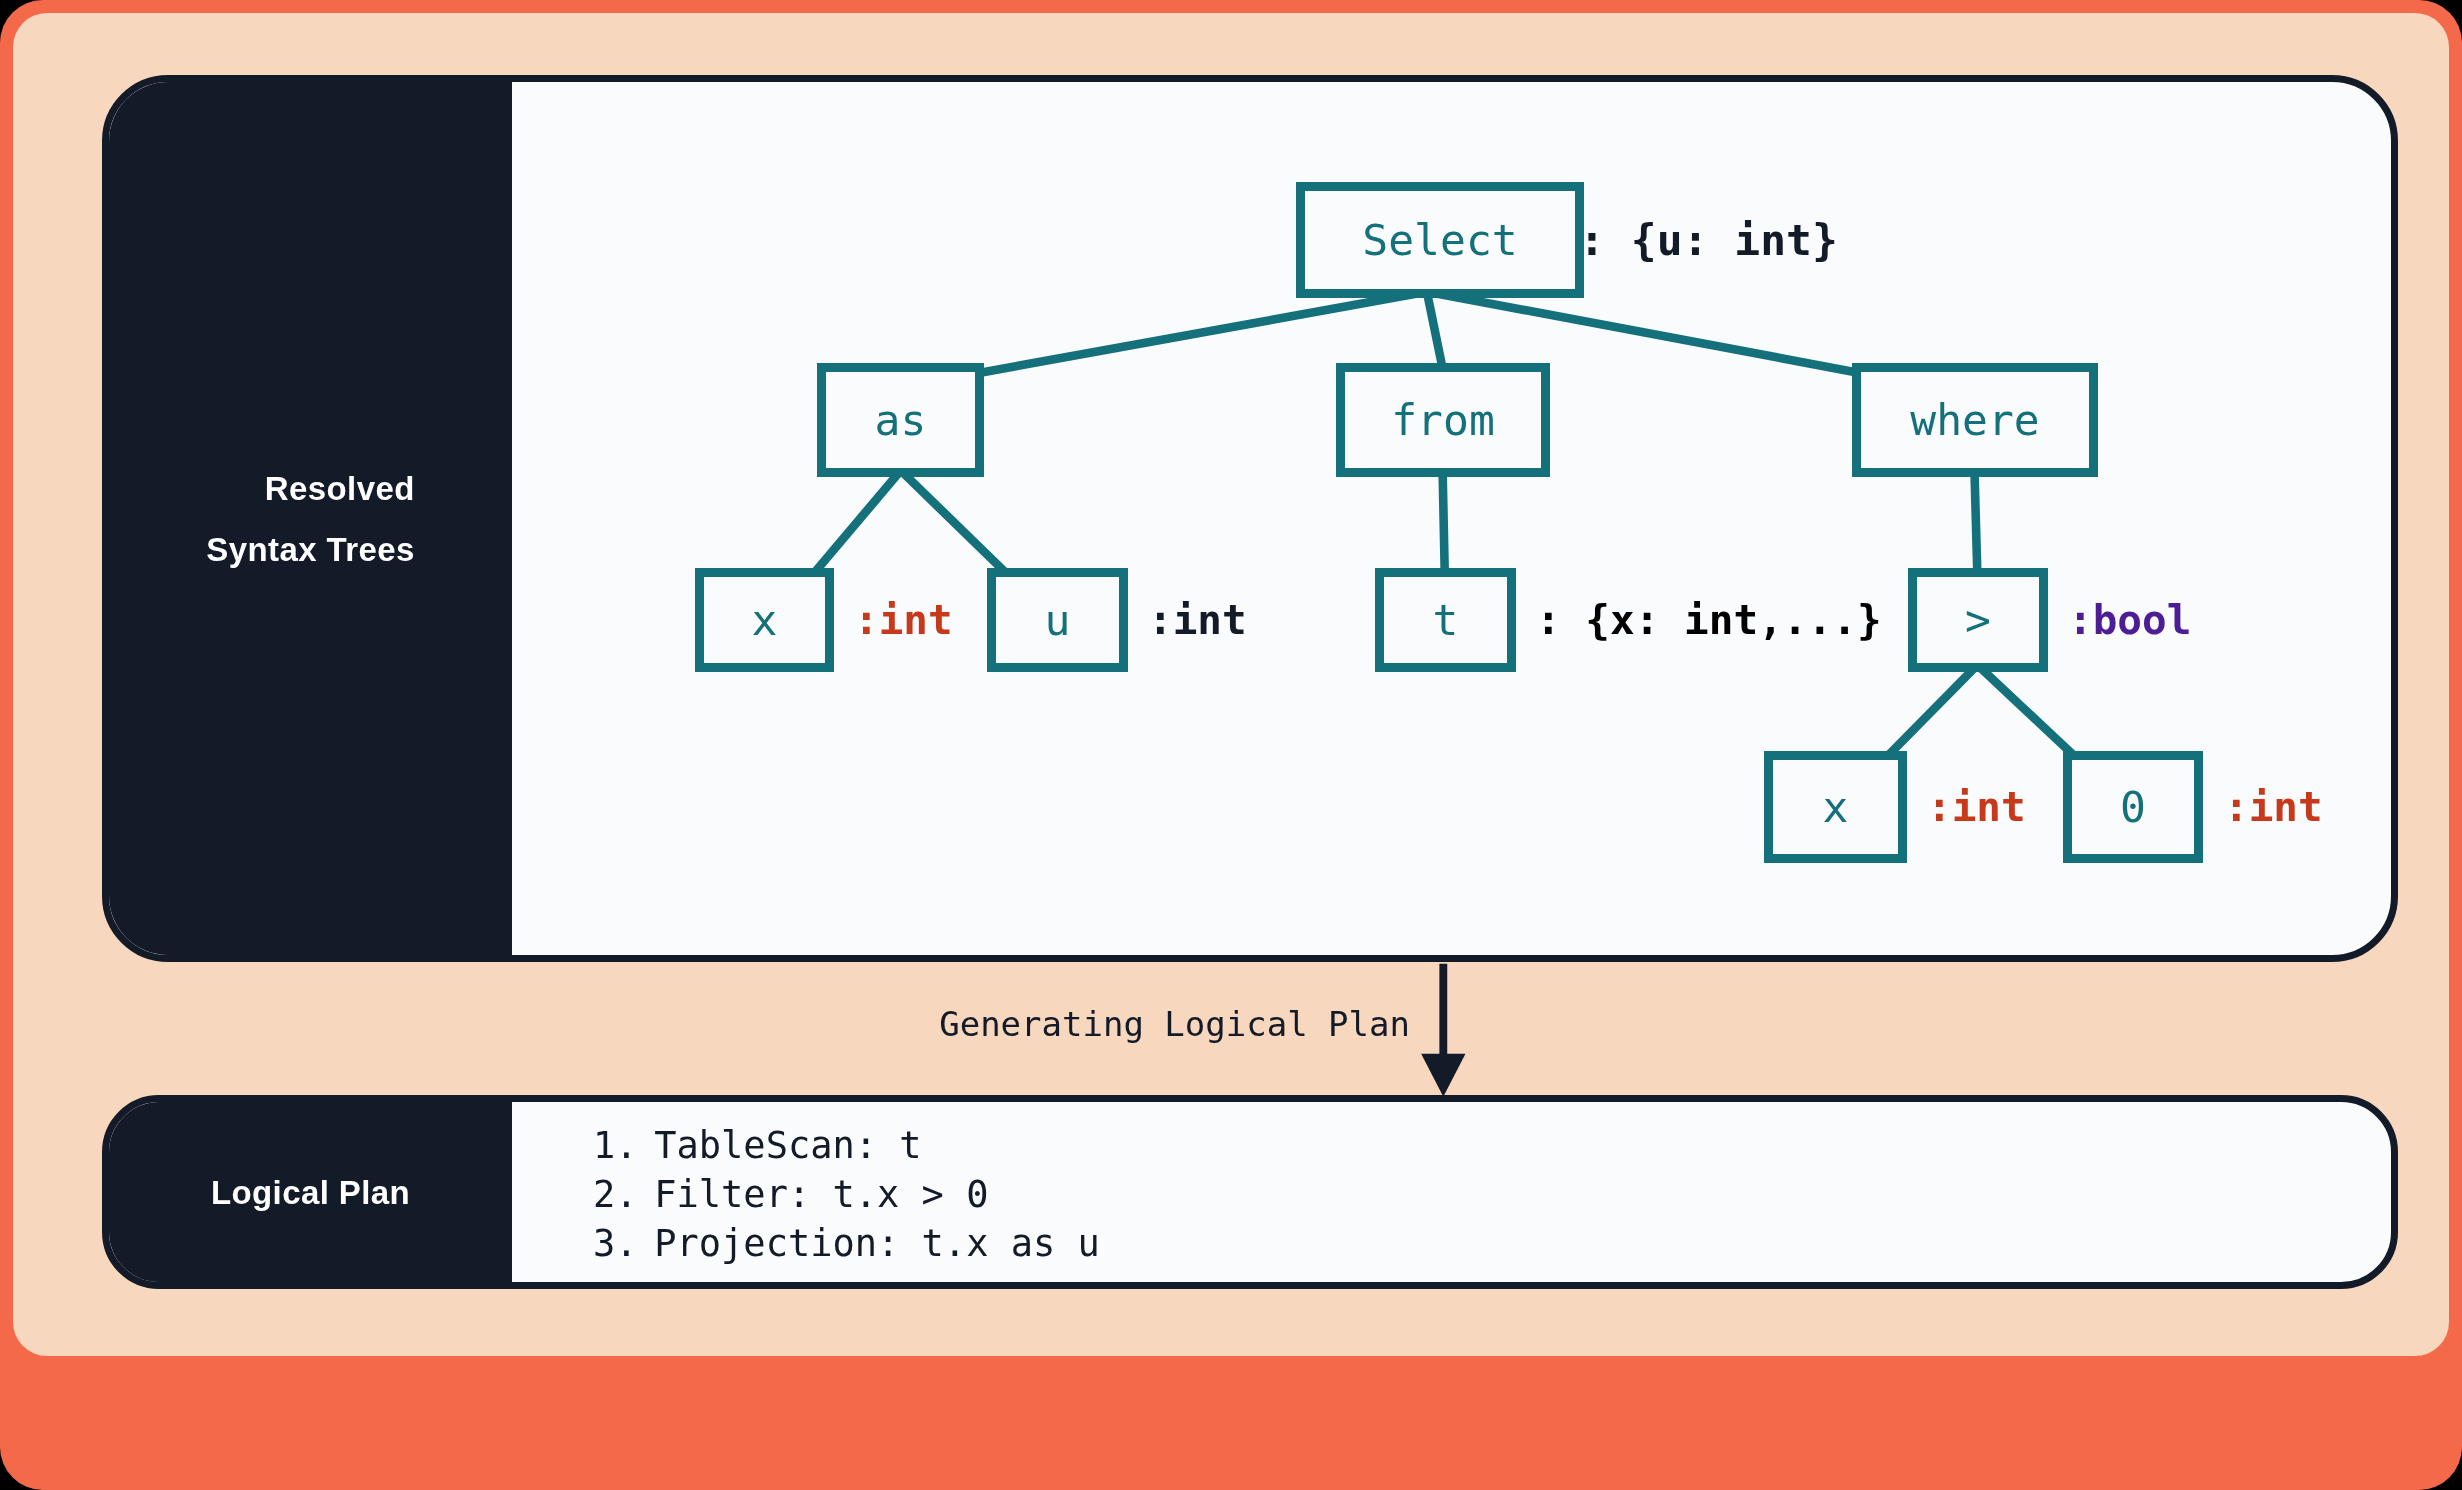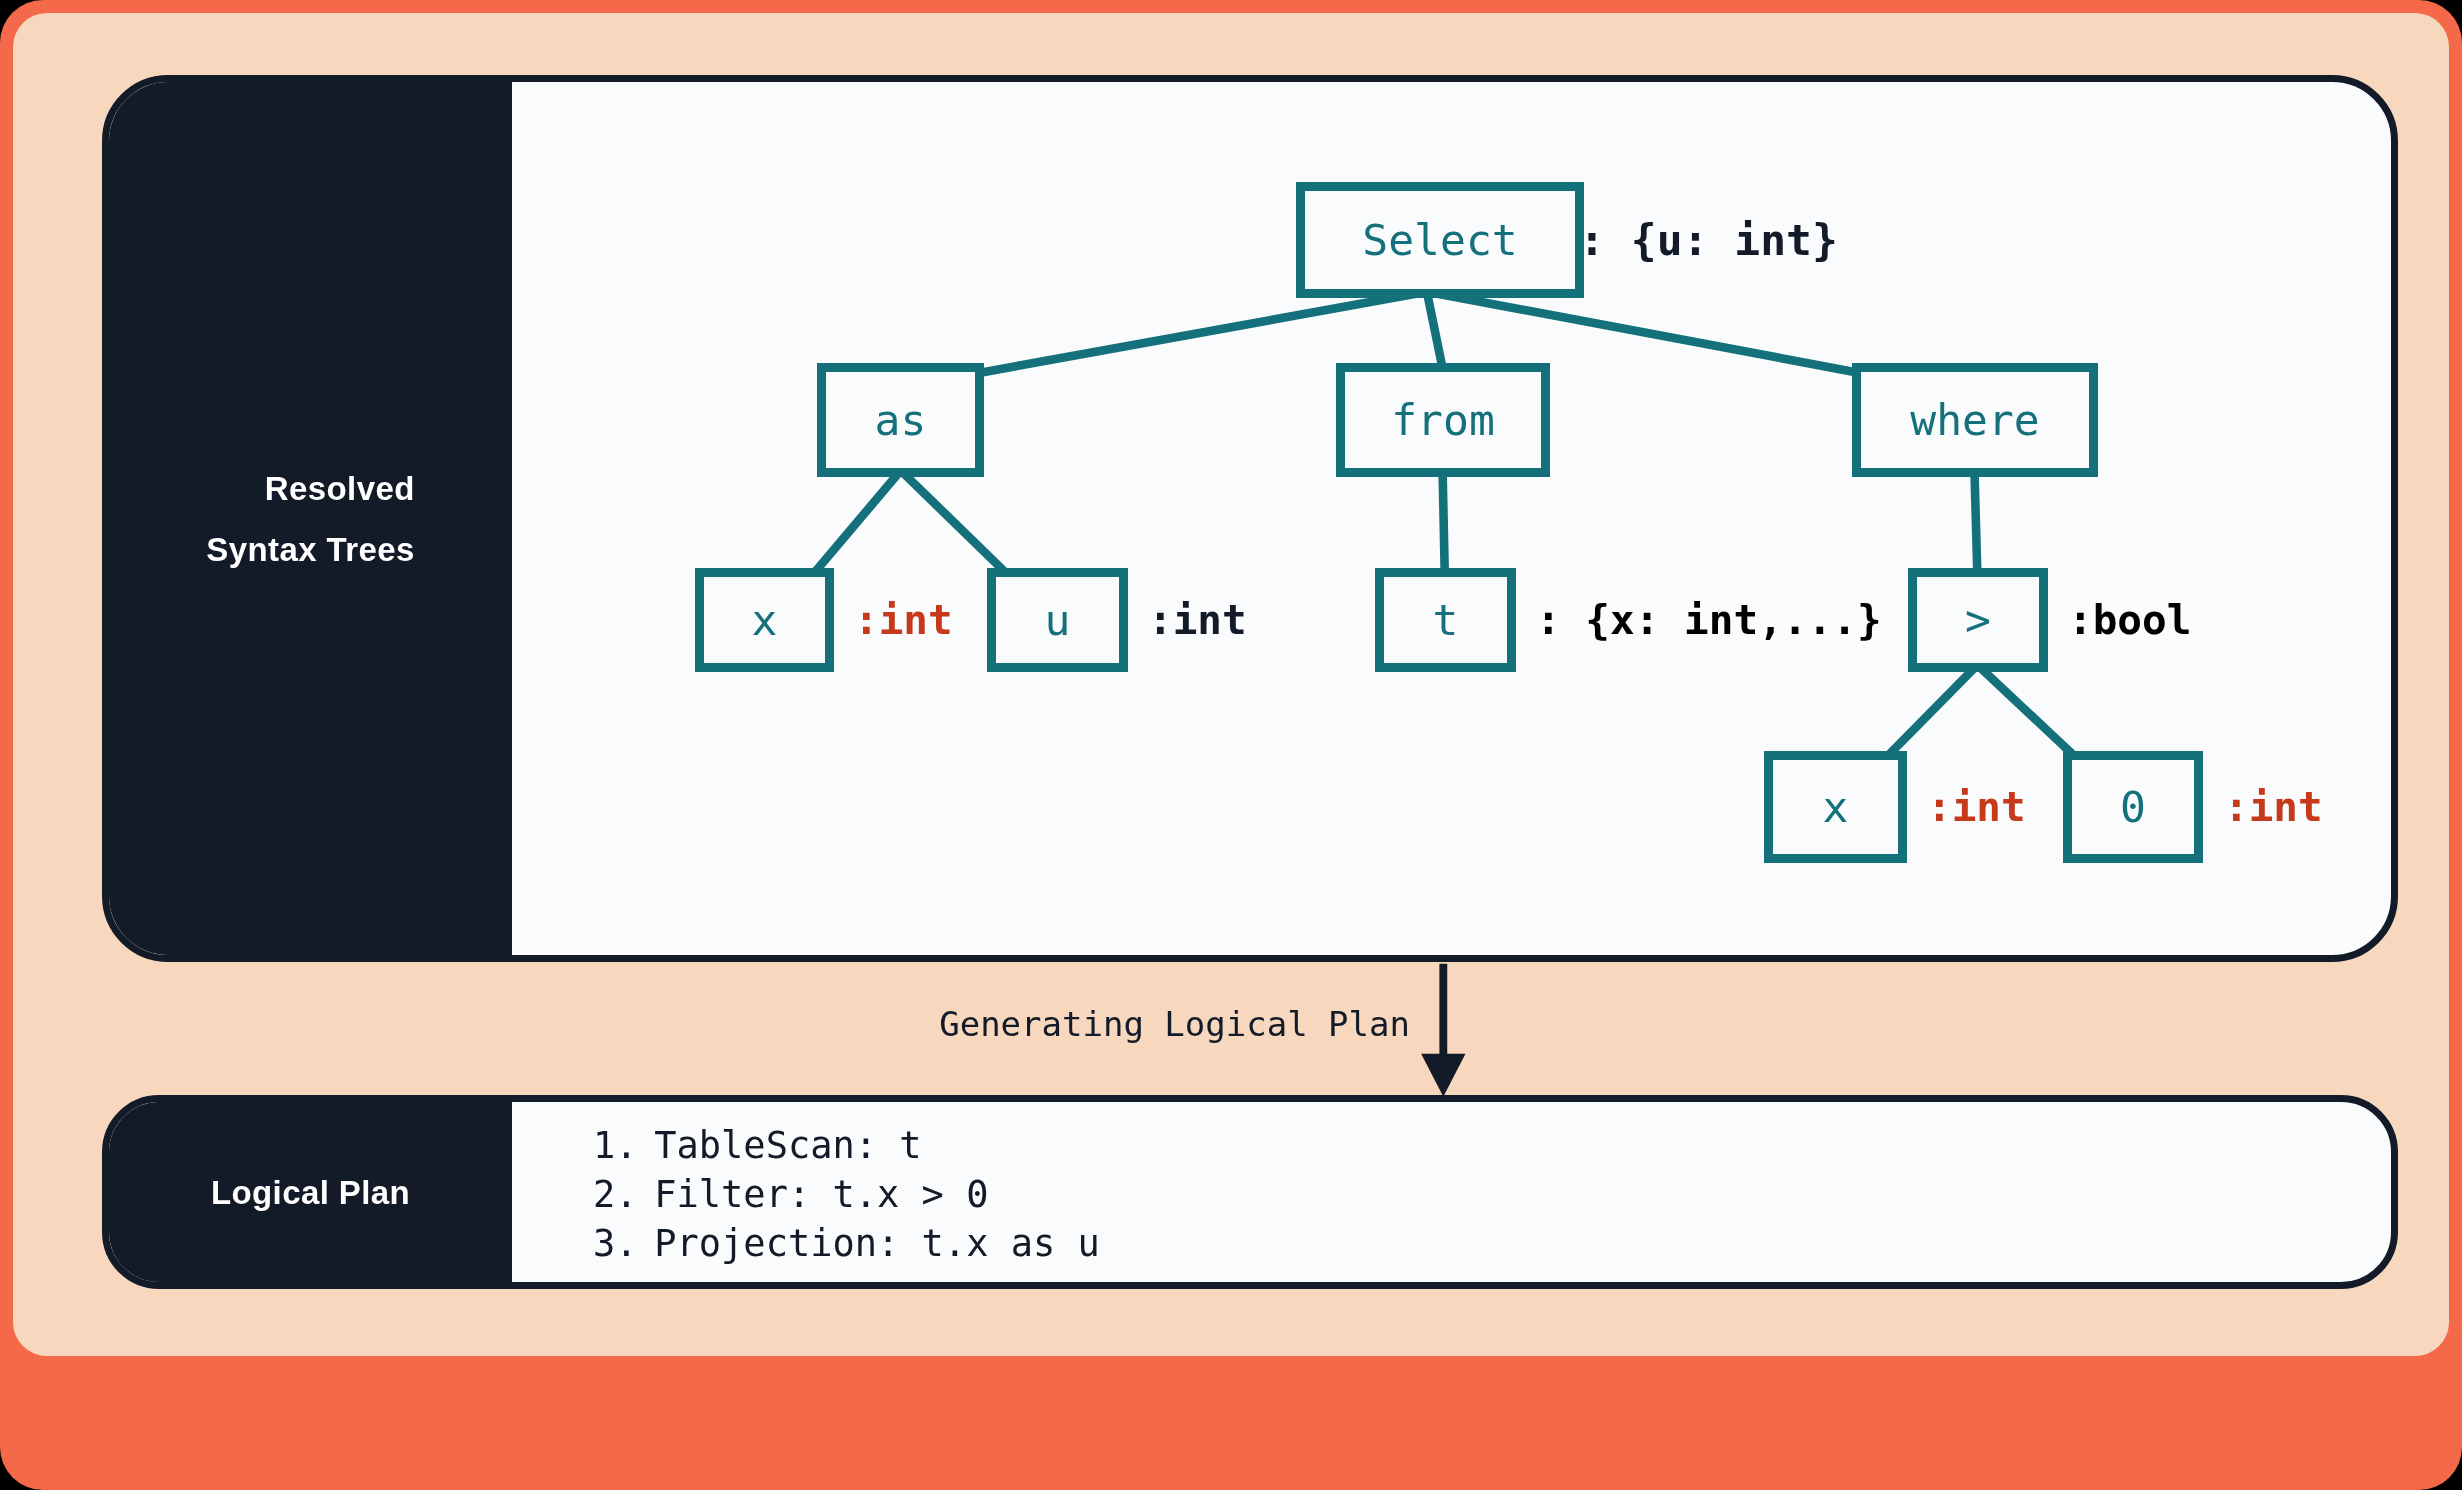--- a/index.html
+++ b/index.html
@@ -124,21 +124,21 @@
   <div class="ann" style="left: 1148px; top: 568px; height: 104px; color: rgb(19, 26, 40);">:int</div>
 
   <div class="node" style="left:1375px; top:568px; width:141px; height:104px;">
     <span>t</span>
   </div>
   <div class="ann" style="left: 1536px; top: 568px; height: 104px; color: #000000;">: {x: int,...}</div>
 
   <div class="node" style="left:1908px; top:568px; width:140px; height:104px;">
     <span>&gt;</span>
   </div>
-  <div class="ann" style="left: 2068px; top: 568px; height: 104px; color: #000000;">:bool</div>
+  <div class="ann" style="left: 2068px; top: 568px; height: 104px; color: #4c1d95;">:bool</div>
 
   <div class="node" style="left:1764px; top:751px; width:143px; height:112px;">
     <span>x</span>
   </div>
   <div class="ann" style="left: 1927px; top: 751px; height: 112px; color: rgb(198, 57, 27);">:int</div>
 
   <div class="node" style="left:2063px; top:751px; width:140px; height:112px;">
     <span>0</span>
   </div>
   <div class="ann" style="left: 2224px; top: 751px; height: 112px; color: rgb(198, 57, 27);">:int</div>

